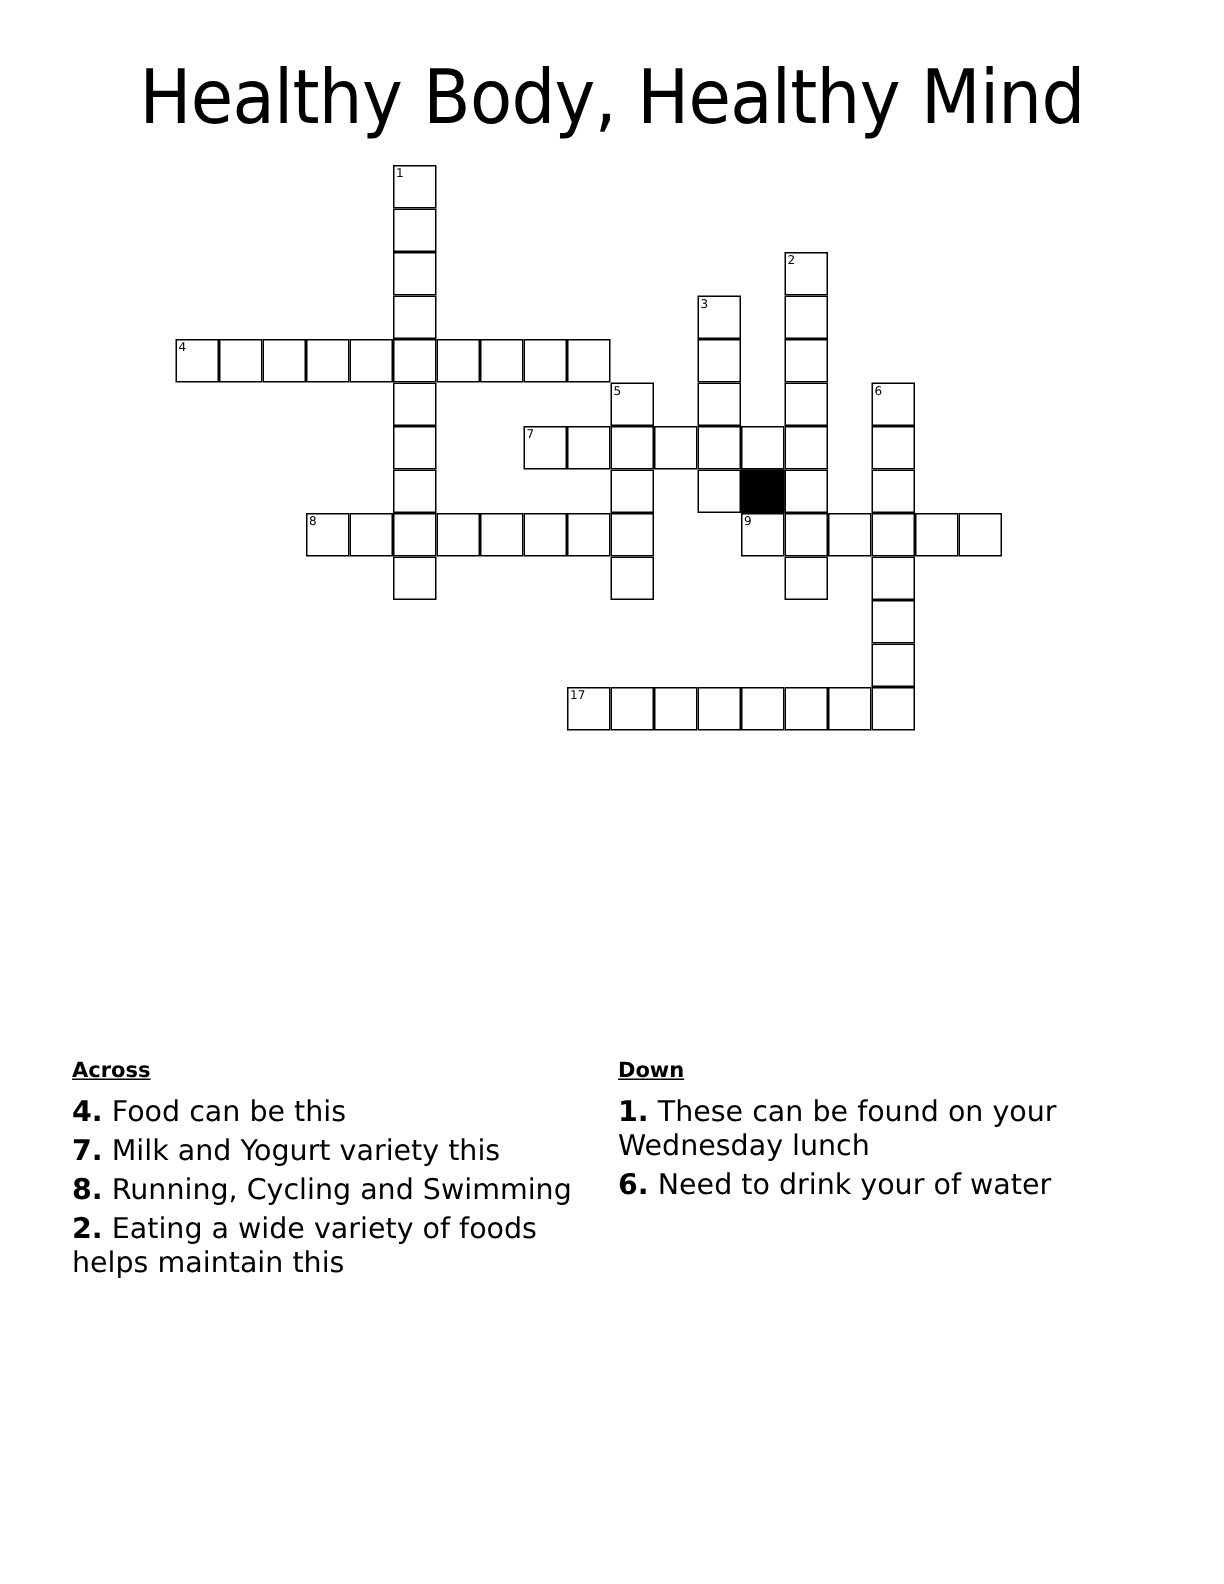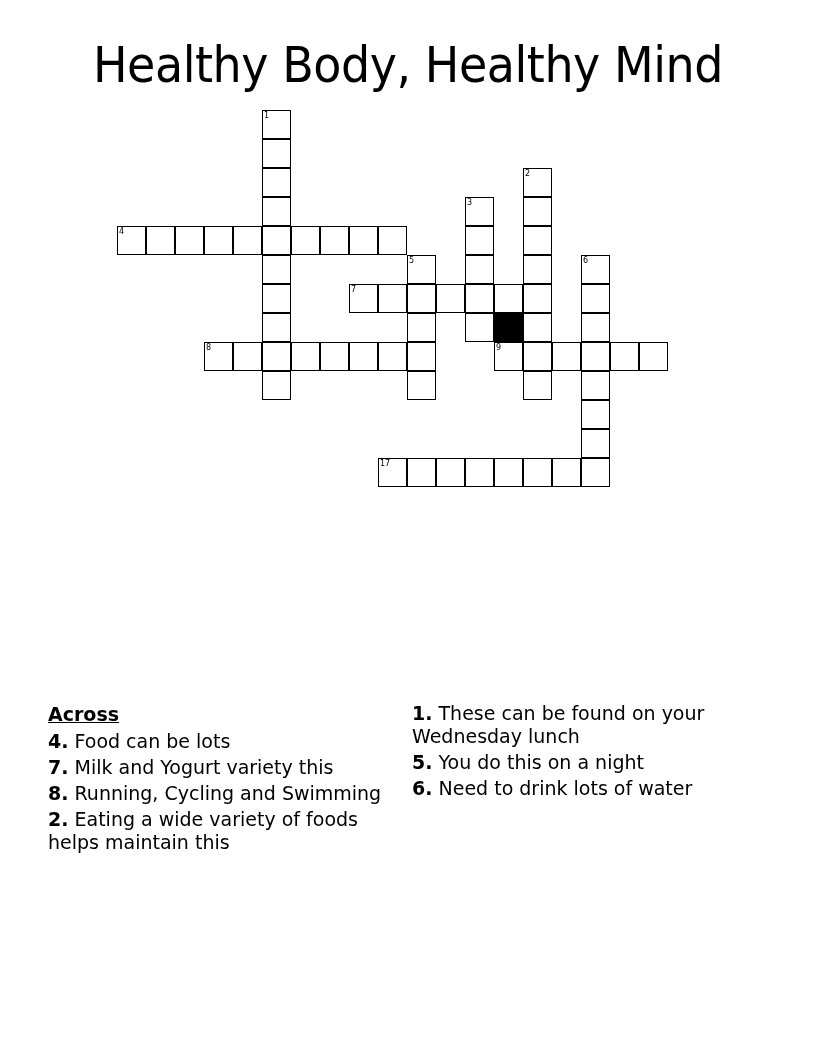--- a/index.html
+++ b/index.html
@@ -11,21 +11,21 @@
   .grid { position: absolute; left: 0; top: 0; width: 816px; height: 560px; }
   .cell { position: absolute; width: 29px; height: 29px; box-sizing: border-box;
           border: 1.5px solid #000; background: #fff; }
   .cell.black { background: #000; }
   .cell .num { position: absolute; left: 1px; top: 0px; font-size: 8px; line-height: 9px;
                font-family: "DejaVu Sans", sans-serif; }
   .clues { position: absolute; top: 702px; font-size: 19px; line-height: 23px;
            font-family: "DejaVu Sans", sans-serif; }
   .clues.across { left: 48px; width: 345px; }
   .clues.down { left: 412px; width: 345px; }
-  .clues h3 { margin: 0 0 4px 0; font-size: 19px; font-weight: bold; text-decoration: underline; line-height: 24px; }
+  .clues h3 { margin: 0 0 4px 0; font-size: 14px; font-weight: bold; text-decoration: underline; line-height: 24px; }
   .clue { margin: 0 0 3px 0; }
   .clue b { font-weight: bold; }
 </style>
 </head>
 <body>
 
 <div class="title">Healthy Body, Healthy Mind</div>
 
 <div class="grid" id="grid">
     <div class="cell" style="left: 262px; top: 110px;">
@@ -112,23 +112,23 @@
     <div class="cell" style="left: 436px; top: 458px;"></div>
     <div class="cell" style="left: 465px; top: 458px;"></div>
     <div class="cell" style="left: 494px; top: 458px;"></div>
     <div class="cell" style="left: 523px; top: 458px;"></div>
     <div class="cell" style="left: 552px; top: 458px;"></div>
     <div class="cell black" style="left: 494px; top: 313px;"></div>
   </div>
 
 <div class="clues across">
   <h3>Across</h3>
-  <div class="clue"><b>4.</b> <span>Food can be lots</span></div>
+  <div class="clue"><b>4.</b> <span>Food can be this</span></div>
   <div class="clue"><b>7.</b> <span>Milk and Yogurt variety this</span></div>
   <div class="clue"><b>8.</b> <span>Running, Cycling and Swimming</span></div>
   <div class="clue"><b>2.</b> <span>Eating a wide variety of foods helps maintain this</span></div>
 </div>
 
 <div class="clues down">
+  <h3>Down</h3>
   <div class="clue"><b>1.</b> <span>These can be found on your Wednesday lunch</span></div>
-  <div class="clue"><b>5.</b> <span>You do this on a night</span></div>
-  <div class="clue"><b>6.</b> <span>Need to drink lots of water</span></div>
+  <div class="clue"><b>6.</b> <span>Need to drink your of water</span></div>
 </div>
 
 </body></html>

